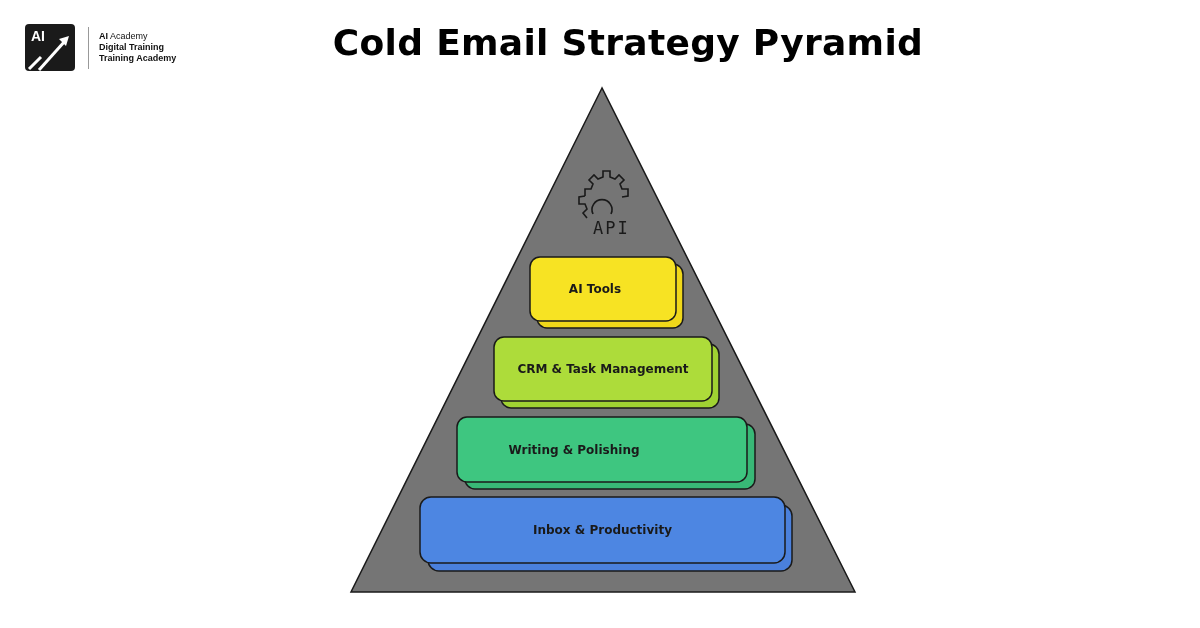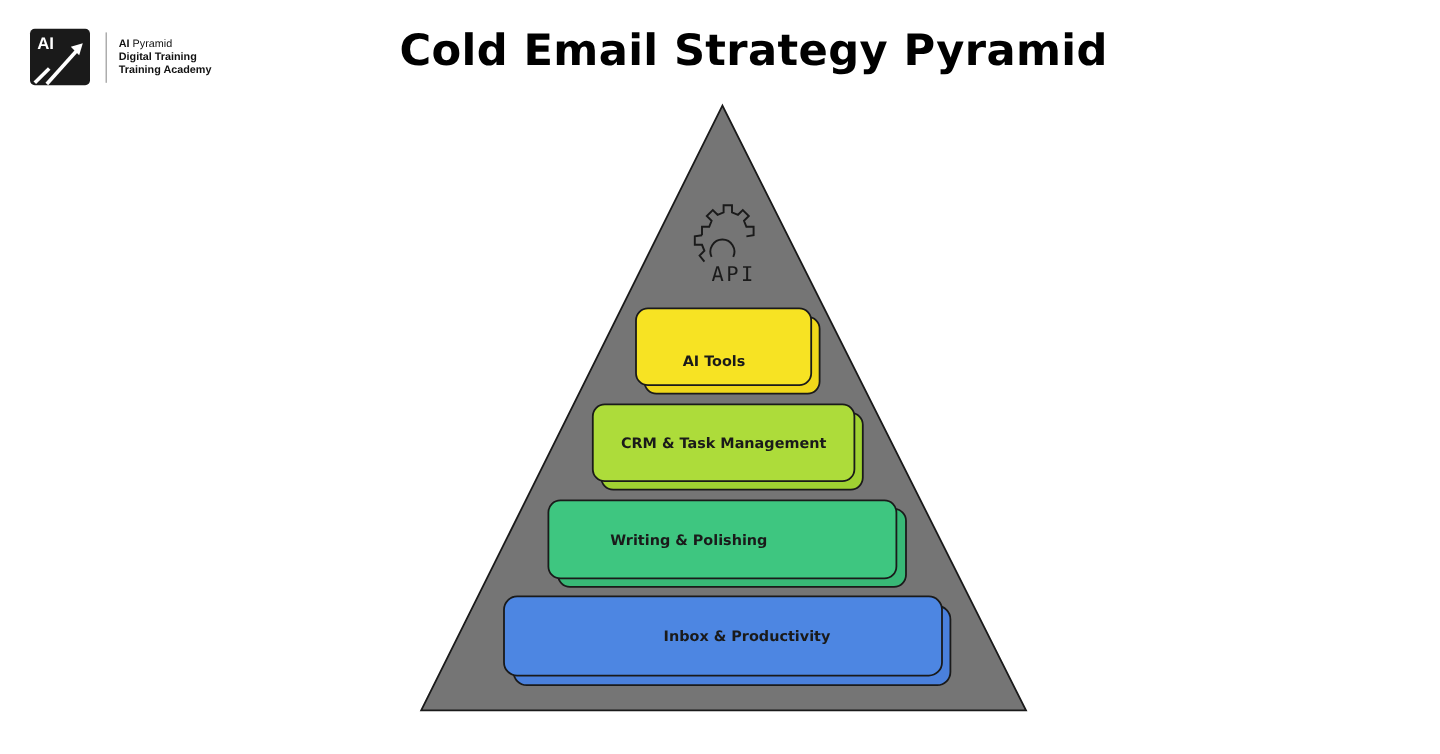--- a/index.html
+++ b/index.html
@@ -21,21 +21,21 @@
   <div class="logo-mark">
     <span class="ai">AI</span>
     <svg width="50" height="47" style="position:absolute;left:0;top:0">
       <line x1="4" y1="45" x2="16" y2="33" stroke="#fff" stroke-width="3"></line>
       <line x1="14" y1="46" x2="40" y2="17" stroke="#fff" stroke-width="3"></line>
       <polygon points="44,12 34,15 41,22" fill="#fff"></polygon>
     </svg>
   </div>
   <div class="logo-divider"></div>
   <div class="logo-text">
-    <div><b>AI</b><span> Pyramid</span></div>
+    <div><b>AI</b><span> Academy</span></div>
     <div><b>Digital Training</b></div>
     <div><b>Training Academy</b></div>
   </div>
 </div>
 
 <div class="title">Cold Email Strategy Pyramid</div>
 
 <svg class="pyramid" width="1200" height="628">
   <polygon points="602,88 351,592 855,592" fill="#757575" stroke="#1a1a1a" stroke-width="1.5"></polygon>
   <g fill="none" stroke="#1a1a1a" stroke-width="1.6">
@@ -51,16 +51,16 @@
   <rect x="501" y="344" width="218" height="64" rx="10" fill="#a0d232" stroke="#1a1a1a" stroke-width="1.5"></rect>
   <rect x="494" y="337" width="218" height="64" rx="10" fill="#addc3a" stroke="#1a1a1a" stroke-width="1.5"></rect>
 
   <rect x="465" y="424" width="290" height="65" rx="10" fill="#38b876" stroke="#1a1a1a" stroke-width="1.5"></rect>
   <rect x="457" y="417" width="290" height="65" rx="10" fill="#3ec680" stroke="#1a1a1a" stroke-width="1.5"></rect>
 
   <rect x="428" y="505" width="364" height="66" rx="11" fill="#4a80dc" stroke="#1a1a1a" stroke-width="1.5"></rect>
   <rect x="420" y="497" width="365" height="66" rx="11" fill="#4d86e2" stroke="#1a1a1a" stroke-width="1.5"></rect>
 </svg>
 
-<div class="box-label" style="left:530px;top:294px;width:130px;">AI Tools</div>
+<div class="box-label" style="left:530px;top:282px;width:130px;">AI Tools</div>
 <div class="box-label" style="left:494px;top:362px;width:218px;">CRM &amp; Task Management</div>
 <div class="box-label" style="left:457px;top:443px;width:234px;">Writing &amp; Polishing</div>
-<div class="box-label" style="left:420px;top:523px;width:365px;padding-left:20px;">Inbox &amp; Productivity</div>
+<div class="box-label" style="left:420px;top:523px;width:365px;">Inbox &amp; Productivity</div>
 
 </body></html>

